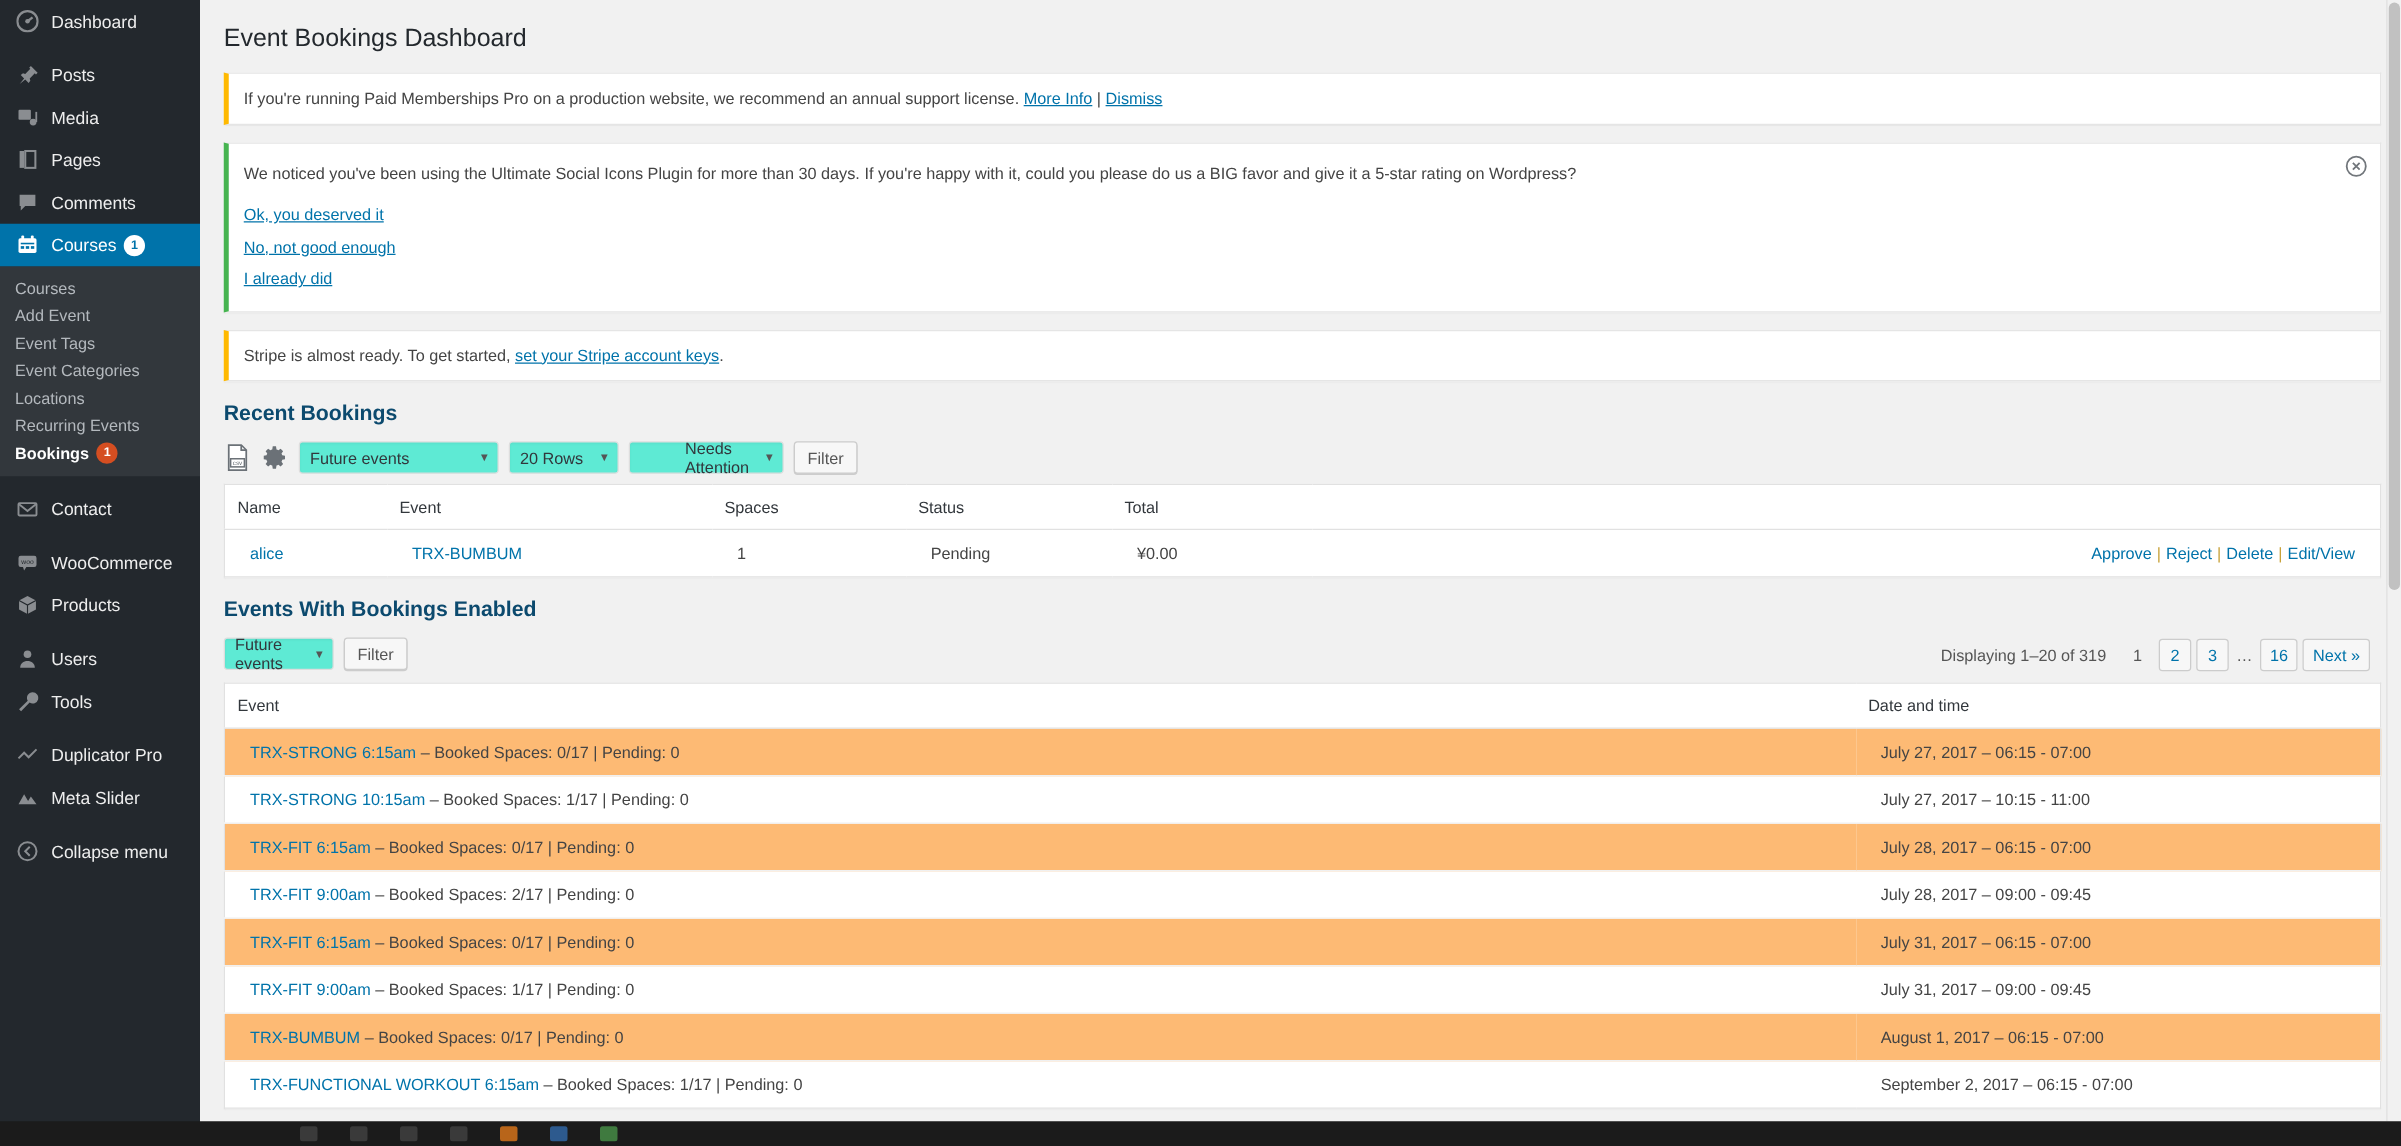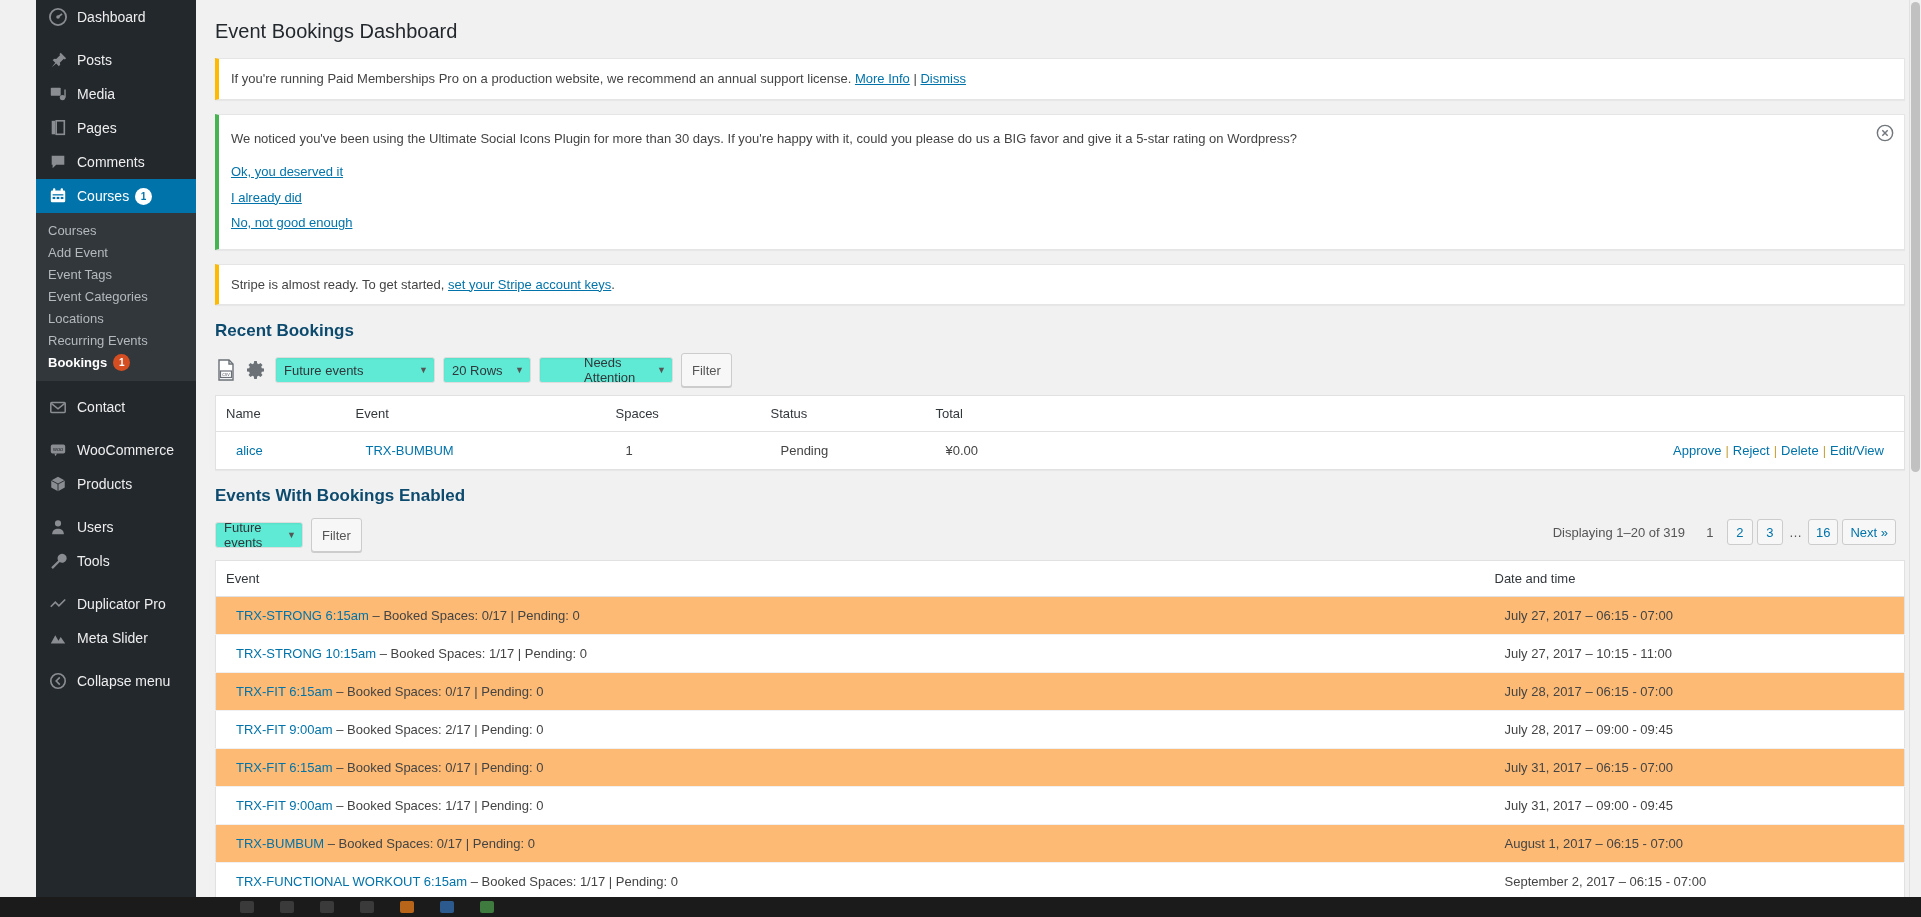--- a/index.html
+++ b/index.html
@@ -16,21 +16,20 @@
   
   .sidebar {
     width: 160px; min-width: 160px;
     background: #23282d;
     color: #eee;
     font-size: 14px;
     padding-top: 0;
     position: relative;
     height: 917px;
     overflow: hidden;
-    margin-left: 36px;
   }
   .menu-item {
     display: flex; align-items: center;
     height: 34px;
     padding: 0 0 0 12px;
     color: #eeeeee;
     position: relative;
     cursor: pointer;
     white-space: nowrap;
   }
@@ -136,28 +135,28 @@
     font-size: 13px; color: #32373c;
     display: inline-flex; align-items: center;
     padding: 0 6px 0 8px;
     cursor: pointer;
     box-shadow: 0 1px 2px rgba(0,0,0,.05) inset;
     position: relative;
     justify-content: space-between;
   }
   .select .caret { font-size: 9px; margin-left: 10px; color: #555; }
   .select.wide { width: 160px; }
-  .select.medium { width: 134px; padding-left: 44px; }
+  .select.medium { width: 124px; padding-left: 44px; }
   .select.mini { width: 88px; }
   .btn {
     background: #f7f7f7;
     border: 1px solid #ccc;
     border-radius: 3px;
     height: 26px;
-    padding: 16px 10px;
+    padding: 4px 10px;
     font-size: 13px; color: #555;
     cursor: pointer;
     box-shadow: 0 1px 0 #ccc;
     display: inline-flex; align-items: center;
   }
 
   
   table.wp {
     width: calc(100% - 13px);
     margin-left: 9px;
@@ -430,22 +429,22 @@
     <h1 class="page-title">Event Bookings Dashboard</h1>
 
     <div class="notice">
       <p><span>If you're running Paid Memberships Pro on a production website, we recommend an annual support license. </span><a href="#">More Info</a><span> | </span><a href="#">Dismiss</a></p>
     </div>
 
     <div class="notice green">
       <p>We noticed you've been using the Ultimate Social Icons Plugin for more than 30 days. If you're happy with it, could you please do us a BIG favor and give it a 5-star rating on Wordpress?</p>
       <div class="links">
         <a href="#">Ok, you deserved it</a>
+        <a href="#">No, not good enough</a>
         <a href="#">I already did</a>
-        <a href="#">No, not good enough</a>
       </div>
       <span class="dismiss-x">
         <svg width="18" height="18" viewBox="0 0 20 20">
             <circle cx="10" cy="10" r="8.5" fill="none" stroke="#72777c" stroke-width="1.6"></circle>
             <path d="M7 7l6 6M13 7l-6 6" stroke="#72777c" stroke-width="1.6"></path>
           </svg>
       </span>
     </div>
 
     <div class="notice">

